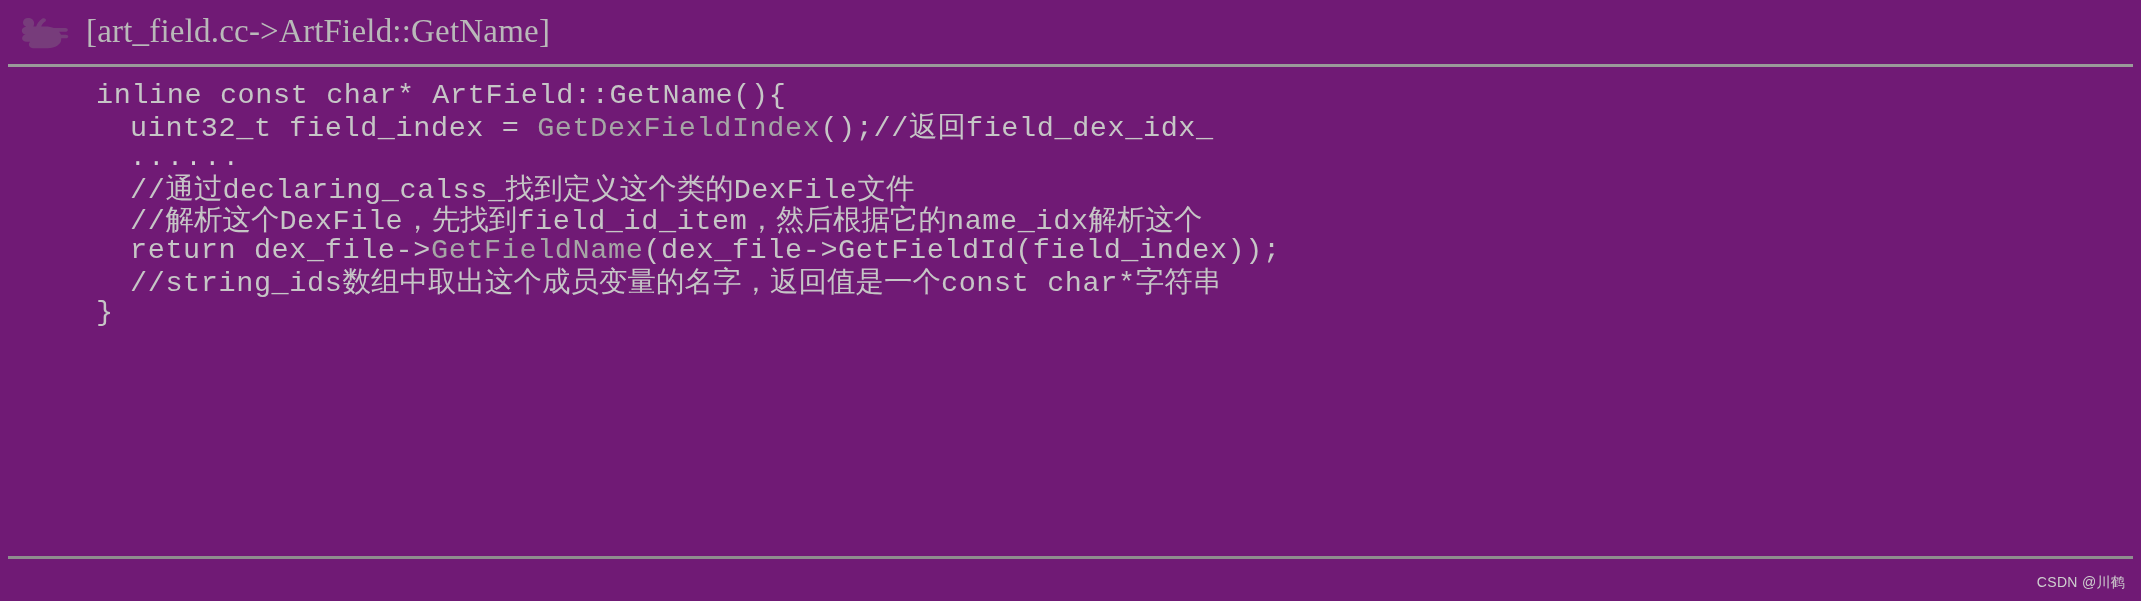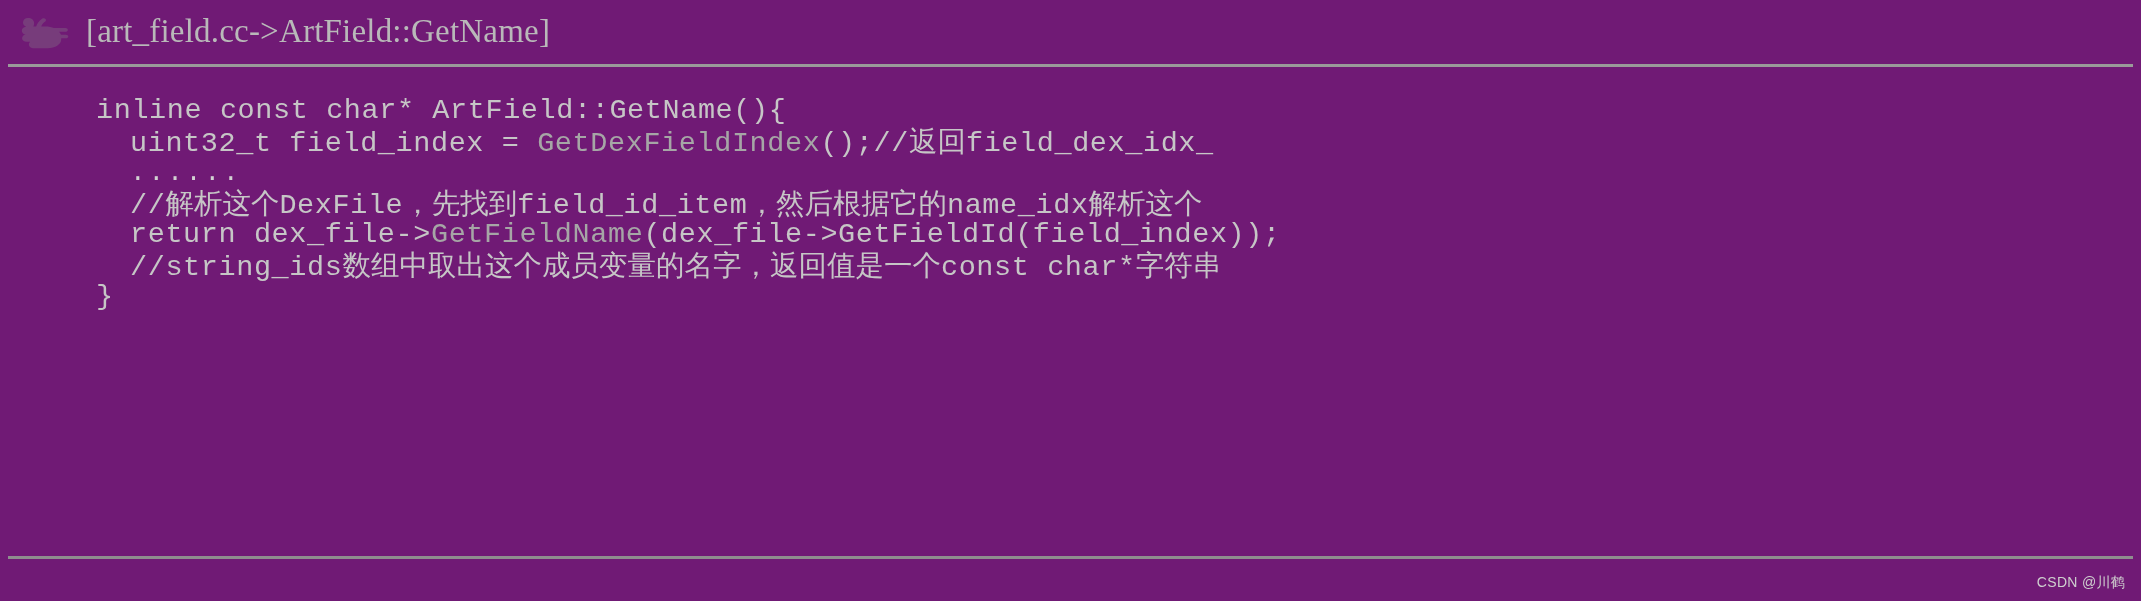--- a/index.html
+++ b/index.html
@@ -63,21 +63,21 @@
     height: 3px;
     background: #9a9a9a;
   }
   .rule-top    { top: 64px; }
   .rule-bottom { top: 556px; height: 3px; background: #8e8e8e; }
 
   
   .code-block {
     position: absolute;
     left: 0;
-    top: 95px;
+    top: 80px;
     width: 2141px;
     padding-left: 96px;
     box-sizing: border-box;
   }
 
   .code-line {
     font-family: "Liberation Mono", "DejaVu Sans Mono", monospace;
     font-size: 28.5px;
     line-height: 31px;
     height: 31px;
@@ -132,20 +132,21 @@
     <div class="header-title">[art_field.cc-&gt;ArtField::GetName]</div>
   </div>
 
   <div class="rule rule-top"></div>
   <div class="rule rule-bottom"></div>
 
   <div class="code-block" id="code-block">
       <div class="code-line indent-1"><span>inline const char* ArtField::GetName(){</span></div>
       <div class="code-line indent-2"><span>uint32_t field_index = </span><b>GetDexFieldIndex</b><span>();//</span><span class="cjk">返回</span><span>field_dex_idx_</span></div>
       <div class="code-line indent-2"><span class="dots">......</span></div>
+      <div class="code-line indent-2"><span>//</span><span class="cjk">通过</span><span>declaring_calss_</span><span class="cjk">找到定义这个类的</span><span>DexFile</span><span class="cjk">文件</span></div>
       <div class="code-line indent-2"><span>//</span><span class="cjk">解析这个</span><span>DexFile</span><span class="cjk">，先找到</span><span>field_id_item</span><span class="cjk">，然后根据它的</span><span>name_idx</span><span class="cjk">解析这个</span></div>
       <div class="code-line indent-2"><span>return dex_file-&gt;</span><b>GetFieldName</b><span>(dex_file-&gt;GetFieldId(field_index));</span></div>
       <div class="code-line indent-2"><span>//string_ids</span><span class="cjk">数组中取出这个成员变量的名字，返回值是一个</span><span>const char*</span><span class="cjk">字符串</span></div>
       <div class="code-line indent-1"><span>}</span></div>
     </div>
 
   <div class="watermark">CSDN @川鹤</div>
 
 </div>
 

